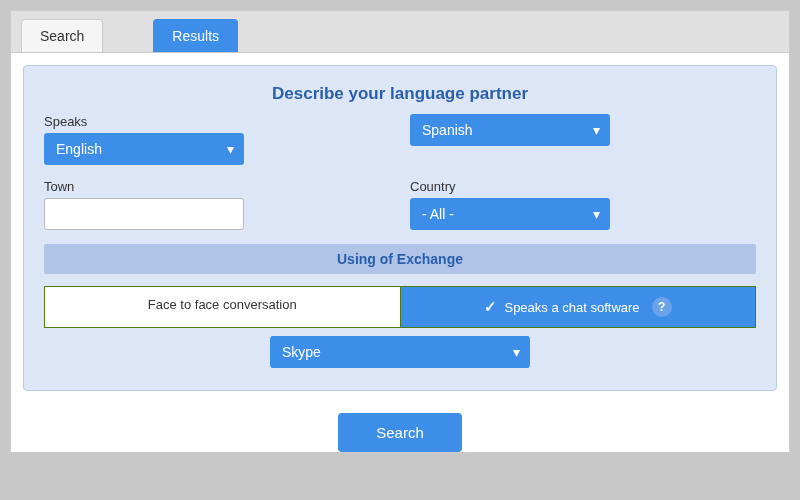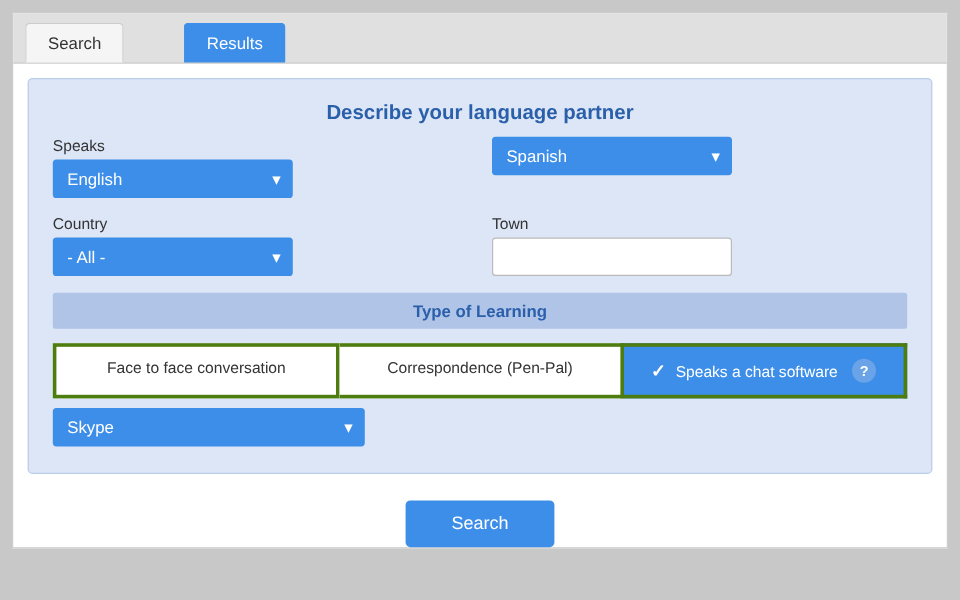--- a/index.html
+++ b/index.html
@@ -118,21 +118,21 @@
       margin: 10px 0 12px 0;
       border-radius: 2px;
     }
     .exchange-row {
       display: flex;
       gap: 0;
       align-items: stretch;
     }
     .exchange-option {
       flex: 1;
-      border: 3px solid #4d7c0f;
+      border: 1px solid #4d7c0f;
       padding: 10px 14px;
       font-size: 13px;
       color: #333;
       background: #fff;
       text-align: center;
       cursor: pointer;
     }
     .exchange-option:not(:first-child) {
       border-left: none;
     }
@@ -156,21 +156,21 @@
       display: inline-flex;
       align-items: center;
       justify-content: center;
       font-size: 12px;
       font-weight: bold;
       color: #fff;
       margin-left: 4px;
     }
     .skype-row {
       display: flex;
-      justify-content: flex-start;
+      justify-content: center;
       margin-top: 8px;
     }
     .skype-select {
       background: #3d8ee8;
       color: #fff;
       border: none;
       border-radius: 3px;
       padding: 8px 32px 8px 12px;
       font-size: 14px;
       cursor: pointer;
@@ -233,36 +233,35 @@
         </div>
         <div class="field-group">
           <div class="select-wrapper">
             <button class="select-btn">Spanish</button>
           </div>
         </div>
       </div>
 
       <div class="fields-row">
         <div class="field-group">
+          <span class="field-label">Town</span>
+          <input class="text-input" type="text" placeholder="" style="">
+        </div>
+        <div class="field-group">
           <span class="field-label">Country</span>
           <div class="select-wrapper">
             <button class="select-btn">- All -</button>
           </div>
         </div>
-        <div class="field-group">
-          <span class="field-label">Town</span>
-          <input class="text-input" type="text" placeholder="" style="">
-        </div>
-      </div>
-
-      <div class="section-divider">Type of Learning</div>
+      </div>
+
+      <div class="section-divider">Using of Exchange</div>
 
       <div class="exchange-row">
         <div class="exchange-option">Face to face conversation</div>
-        <div class="exchange-option">Correspondence (Pen-Pal)</div>
         <div class="exchange-option exchange-option-active">
           <span class="checkmark">✓</span>
           <span>Speaks a chat software</span>
           <span class="help-badge">?</span>
         </div>
       </div>
 
       <div class="skype-row">
         <div class="skype-wrapper">
           <button class="skype-select">Skype</button>

